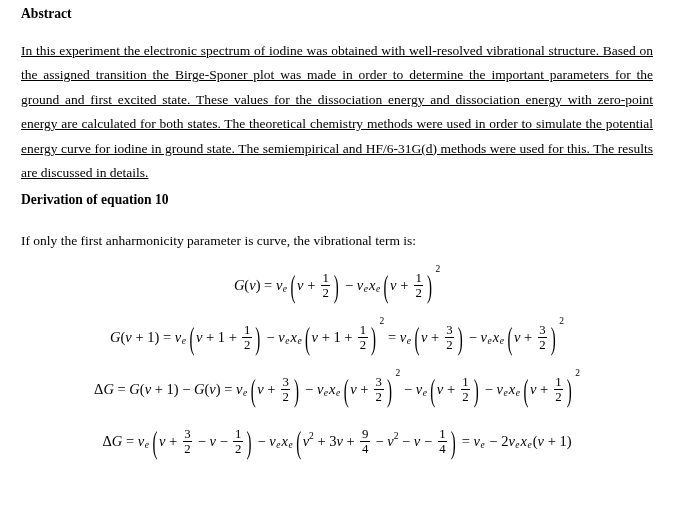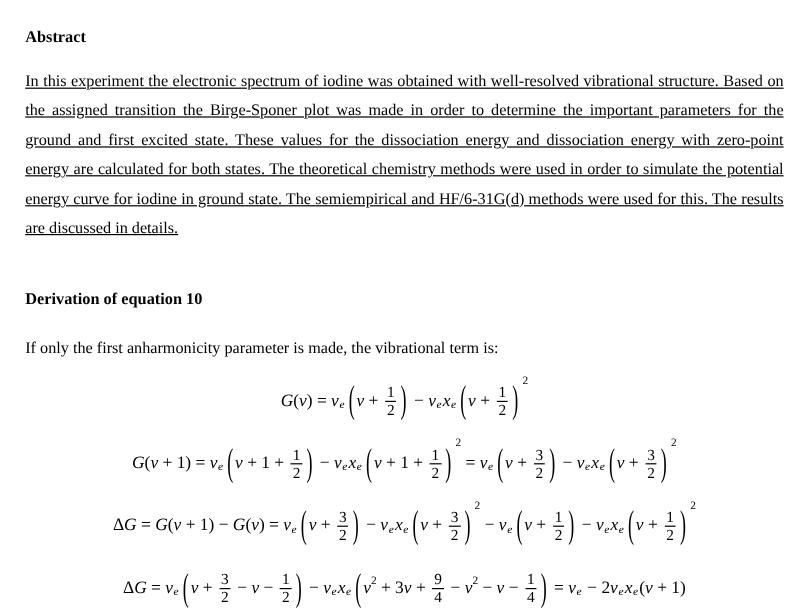--- a/index.html
+++ b/index.html
@@ -1,33 +1,33 @@
 <!DOCTYPE html>
 <html><head>
 <meta charset="utf-8">
 <style>
   * { margin:0; padding:0; box-sizing:border-box; }
   html,body { width:674px; height:513px; background:#ffffff; overflow:hidden; }
   .page {
     width:674px; height:513px;
-    padding:19px 21px 0 21px;
+    padding:2px 21px 0 21px;
     font-family:"Liberation Serif", serif;
     color:#000000;
     background:#ffffff;
   }
   .heading {
     font-size:13.6px; font-weight:bold; line-height:24px;
   }
   .para {
     margin-top:13px;
     font-size:13.5px; line-height:24.4px;
     text-align:justify;
     text-decoration:underline;
   }
-  .heading2 { margin-top:35px; }
+  .heading2 { margin-top:3px; }
   .intro {
     margin-top:17px;
     font-size:13.5px; line-height:24.4px;
   }
   
   .eq {
     display:flex; justify-content:center; align-items:center;
     font-size:14.5px; line-height:1.2;
     margin:12px 0; height:40px;
     white-space:pre;
@@ -45,18 +45,18 @@
   .mfrac .den { border-top:1px solid #000; }
   .mfrac .num, .mfrac .den { padding:0 1.5px; }
 </style>
 </head>
 <body>
 
 <div class="page">
   <div class="heading">Abstract</div>
   <div class="para">In this experiment the electronic spectrum of iodine was obtained with well-resolved vibrational structure. Based on the assigned transition the Birge-Sponer plot was made in order to determine the important parameters for the ground and first excited state. These values for the dissociation energy and dissociation energy with zero-point energy are calculated for both states. The theoretical chemistry methods were used in order to simulate the potential energy curve for iodine in ground state. The semiempirical and HF/6-31G(d) methods were used for this. The results are discussed in details.</div>
   <div class="heading heading2">Derivation of equation 10</div>
-  <div class="intro">If only the first anharmonicity parameter is made, the vibrational term is:</div>
+  <div class="intro">If only the first anharmonicity parameter is curve, the vibrational term is:</div>
   <div class="eq"><span class="mrun"><i>G</i>(<i>v</i>) = <i>v</i></span><span class="msub"><i>e</i></span><span class="mgroup"><span class="bigp">(</span><span class="minner"><span class="mrun"><i>v</i> + </span><span class="mfrac"><span class="num">1</span><span class="den">2</span></span></span><span class="bigp">)</span></span><span class="mrun"> − <i>v</i></span><span class="msub"><i>e</i></span><span class="mrun"><i>x</i></span><span class="msub"><i>e</i></span><span class="mgroup"><span class="bigp">(</span><span class="minner"><span class="mrun"><i>v</i> + </span><span class="mfrac"><span class="num">1</span><span class="den">2</span></span></span><span class="bigp">)</span></span><span class="msupTop">2</span></div>
   <div class="eq"><span class="mrun"><i>G</i>(<i>v</i> + 1) = <i>v</i></span><span class="msub"><i>e</i></span><span class="mgroup"><span class="bigp">(</span><span class="minner"><span class="mrun"><i>v</i> + 1 + </span><span class="mfrac"><span class="num">1</span><span class="den">2</span></span></span><span class="bigp">)</span></span><span class="mrun"> − <i>v</i></span><span class="msub"><i>e</i></span><span class="mrun"><i>x</i></span><span class="msub"><i>e</i></span><span class="mgroup"><span class="bigp">(</span><span class="minner"><span class="mrun"><i>v</i> + 1 + </span><span class="mfrac"><span class="num">1</span><span class="den">2</span></span></span><span class="bigp">)</span></span><span class="msupTop">2</span><span class="mrun"> = <i>v</i></span><span class="msub"><i>e</i></span><span class="mgroup"><span class="bigp">(</span><span class="minner"><span class="mrun"><i>v</i> + </span><span class="mfrac"><span class="num">3</span><span class="den">2</span></span></span><span class="bigp">)</span></span><span class="mrun"> − <i>v</i></span><span class="msub"><i>e</i></span><span class="mrun"><i>x</i></span><span class="msub"><i>e</i></span><span class="mgroup"><span class="bigp">(</span><span class="minner"><span class="mrun"><i>v</i> + </span><span class="mfrac"><span class="num">3</span><span class="den">2</span></span></span><span class="bigp">)</span></span><span class="msupTop">2</span></div>
   <div class="eq"><span class="mrun">Δ<i>G</i> = <i>G</i>(<i>v</i> + 1) − <i>G</i>(<i>v</i>) = <i>v</i></span><span class="msub"><i>e</i></span><span class="mgroup"><span class="bigp">(</span><span class="minner"><span class="mrun"><i>v</i> + </span><span class="mfrac"><span class="num">3</span><span class="den">2</span></span></span><span class="bigp">)</span></span><span class="mrun"> − <i>v</i></span><span class="msub"><i>e</i></span><span class="mrun"><i>x</i></span><span class="msub"><i>e</i></span><span class="mgroup"><span class="bigp">(</span><span class="minner"><span class="mrun"><i>v</i> + </span><span class="mfrac"><span class="num">3</span><span class="den">2</span></span></span><span class="bigp">)</span></span><span class="msupTop">2</span><span class="mrun"> − <i>v</i></span><span class="msub"><i>e</i></span><span class="mgroup"><span class="bigp">(</span><span class="minner"><span class="mrun"><i>v</i> + </span><span class="mfrac"><span class="num">1</span><span class="den">2</span></span></span><span class="bigp">)</span></span><span class="mrun"> − <i>v</i></span><span class="msub"><i>e</i></span><span class="mrun"><i>x</i></span><span class="msub"><i>e</i></span><span class="mgroup"><span class="bigp">(</span><span class="minner"><span class="mrun"><i>v</i> + </span><span class="mfrac"><span class="num">1</span><span class="den">2</span></span></span><span class="bigp">)</span></span><span class="msupTop">2</span></div>
   <div class="eq"><span class="mrun">Δ<i>G</i> = <i>v</i></span><span class="msub"><i>e</i></span><span class="mgroup"><span class="bigp">(</span><span class="minner"><span class="mrun"><i>v</i> + </span><span class="mfrac"><span class="num">3</span><span class="den">2</span></span><span class="mrun"> − <i>v</i> − </span><span class="mfrac"><span class="num">1</span><span class="den">2</span></span></span><span class="bigp">)</span></span><span class="mrun"> − <i>v</i></span><span class="msub"><i>e</i></span><span class="mrun"><i>x</i></span><span class="msub"><i>e</i></span><span class="mgroup"><span class="bigp">(</span><span class="minner"><span class="mrun"><i>v</i></span><span class="msup">2</span><span class="mrun"> + 3<i>v</i> + </span><span class="mfrac"><span class="num">9</span><span class="den">4</span></span><span class="mrun"> − <i>v</i></span><span class="msup">2</span><span class="mrun"> − <i>v</i> − </span><span class="mfrac"><span class="num">1</span><span class="den">4</span></span></span><span class="bigp">)</span></span><span class="mrun"> = <i>v</i></span><span class="msub"><i>e</i></span><span class="mrun"> − 2<i>v</i></span><span class="msub"><i>e</i></span><span class="mrun"><i>x</i></span><span class="msub"><i>e</i></span><span class="mrun">(<i>v</i> + 1)</span></div>
 </div>
 
 </body></html>

